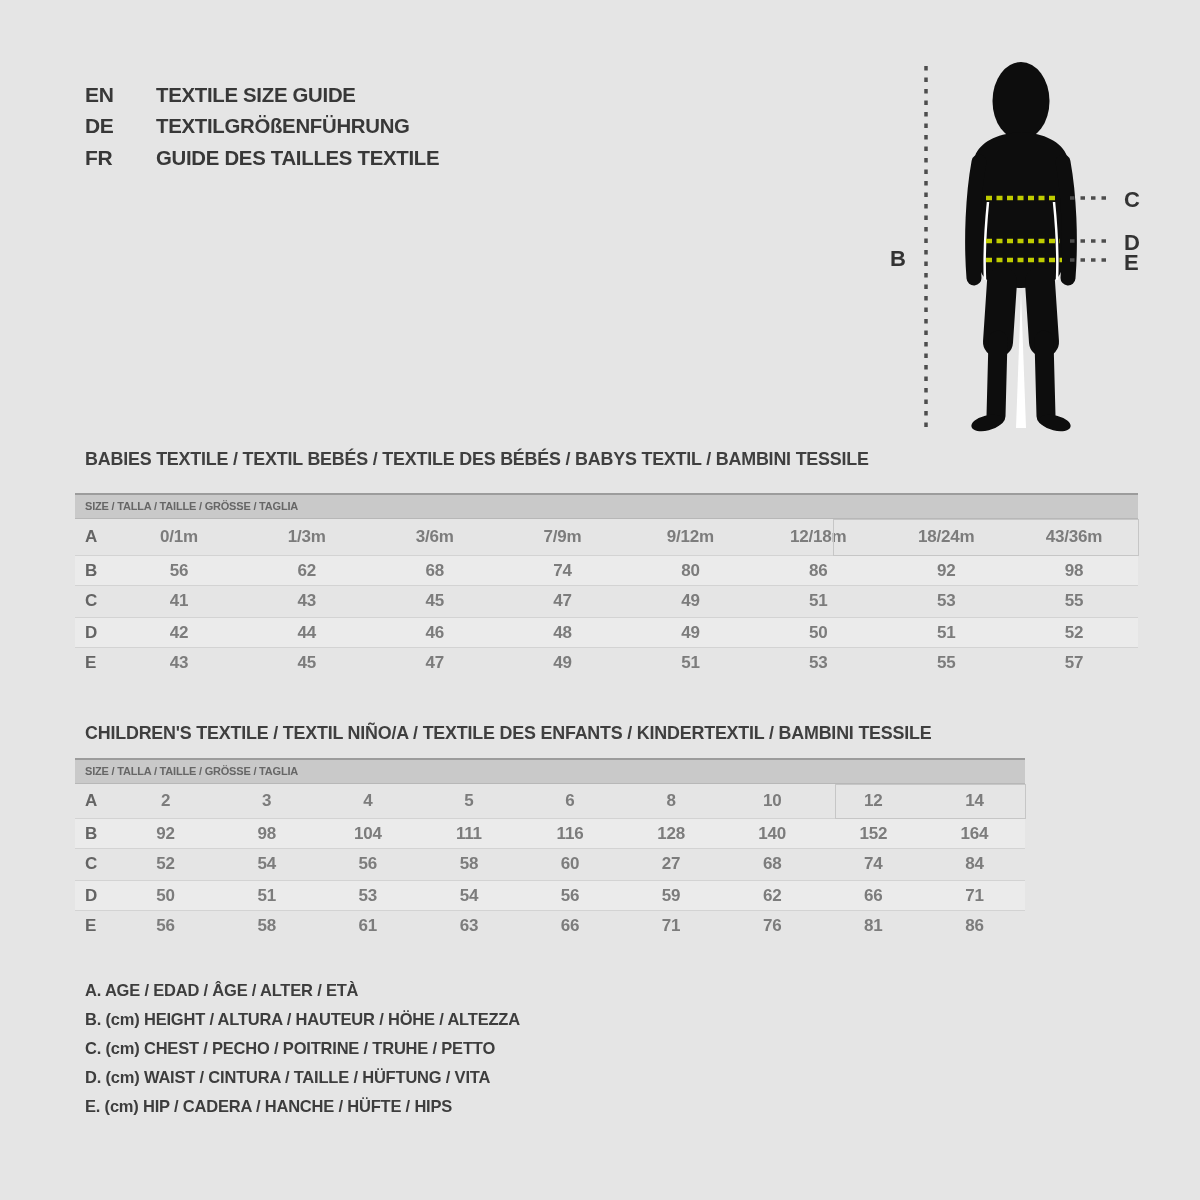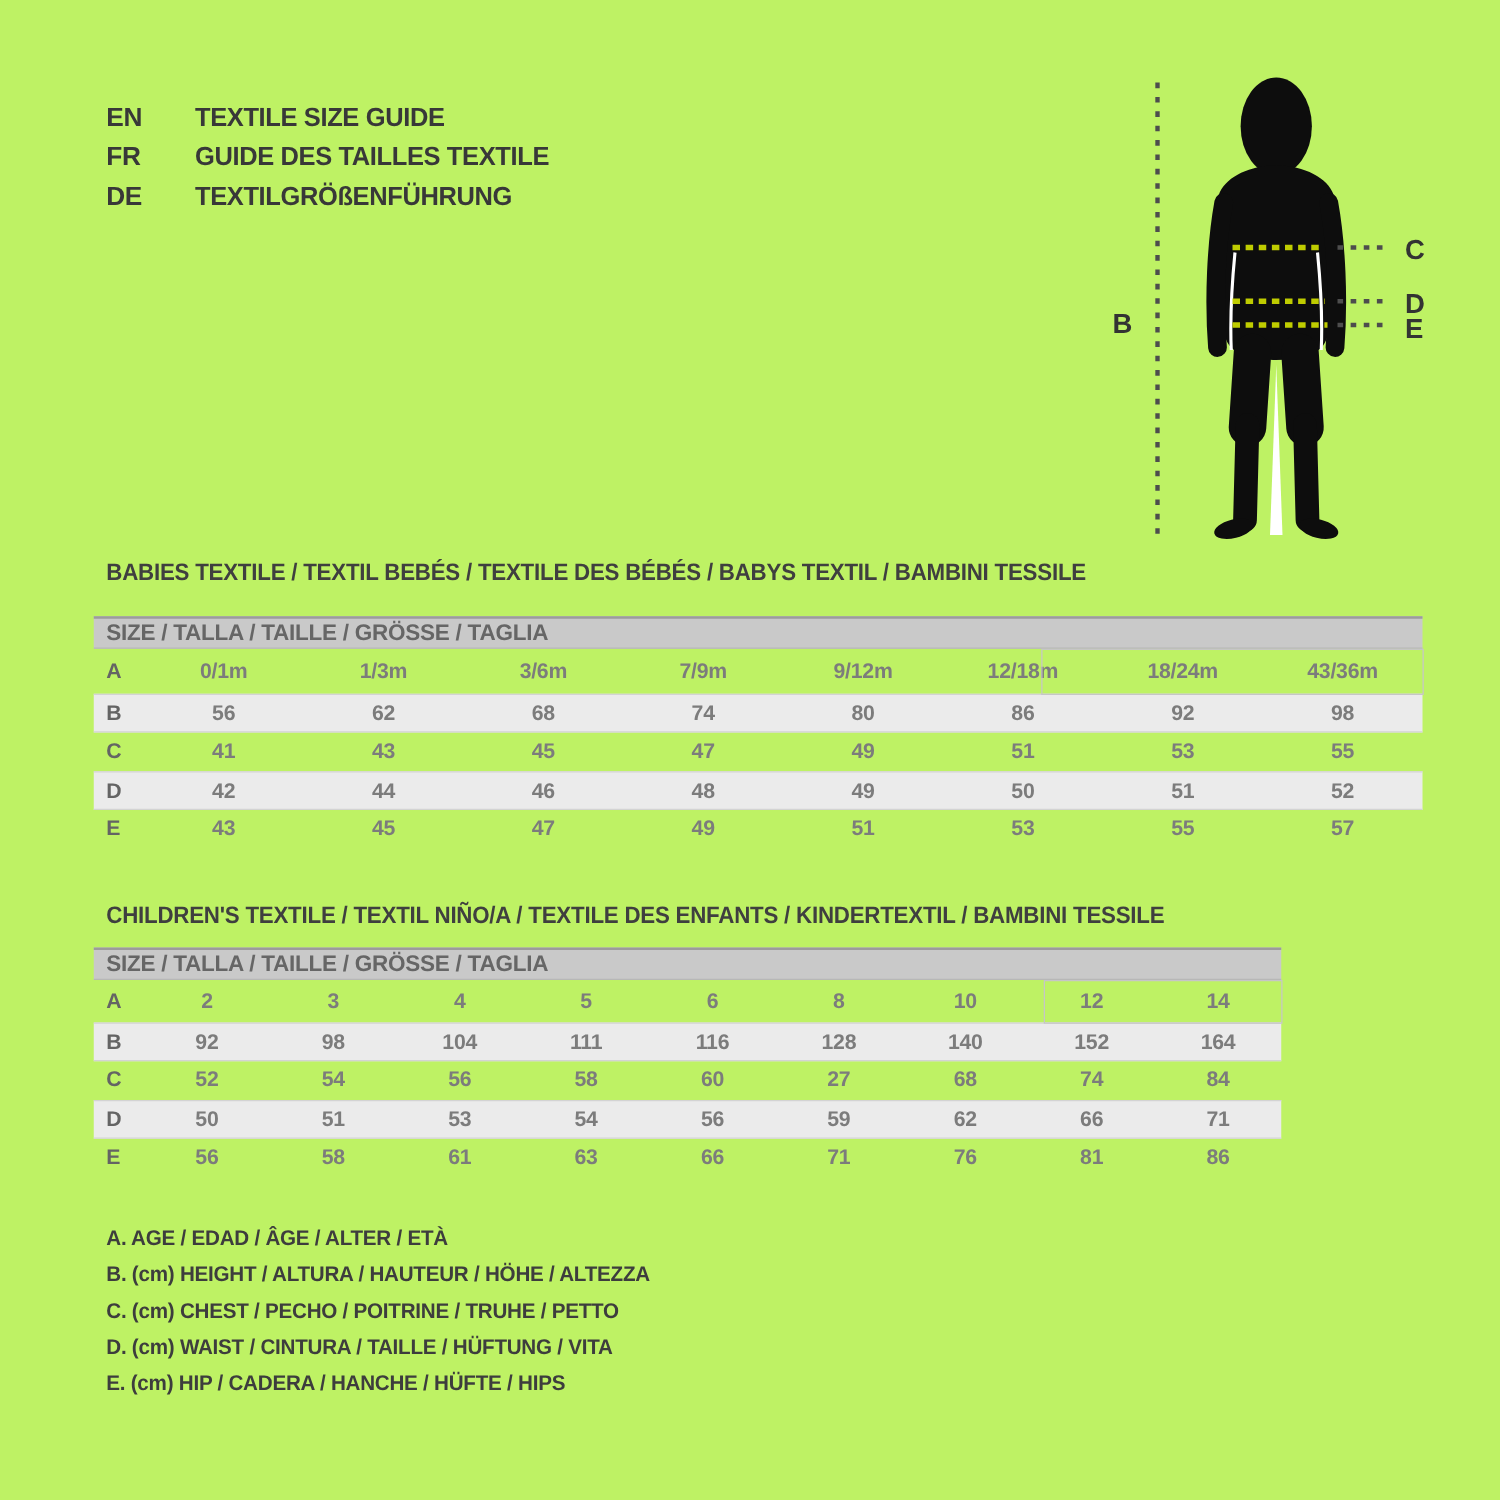--- a/index.html
+++ b/index.html
@@ -1,33 +1,33 @@
 <!DOCTYPE html>
 <html><head>
 <meta charset="utf-8">
 <style>
   html,body{margin:0;padding:0;background:#ffffff;}
   .canvas{
-    position:relative;width:1200px;height:1200px;background:#bef264;overflow:hidden;
+    position:relative;width:1200px;height:1200px;background:#e5e5e5;overflow:hidden;
     font-family:"Liberation Sans", sans-serif;-webkit-font-smoothing:antialiased;
   }
   
   .lang-block{position:absolute;left:85px;top:79px;}
   .lang-row{display:flex;height:31.5px;align-items:center;}
   .lang-code{width:71px;font-size:21px;font-weight:700;color:#383838;letter-spacing:-0.3px;}
   .lang-label{font-size:21px;font-weight:700;color:#383838;letter-spacing:-0.3px;transform:scaleX(0.97);transform-origin:0 50%;white-space:nowrap;}
   
   .figure-wrap{position:absolute;left:880px;top:40px;width:320px;height:420px;}
   .figure-wrap text{font-family:"Liberation Sans",sans-serif;font-size:22px;font-weight:700;fill:#333333;}
   
   .section-heading{position:absolute;left:85px;font-size:19px;font-weight:700;color:#3f3f3f;letter-spacing:-0.2px;transform:scaleX(0.94);transform-origin:0 50%;white-space:nowrap;}
   
   .sizetable{position:absolute;font-weight:700;}
   .bar{height:26px;line-height:23px;box-sizing:border-box;background:#c9c9c9;border-top:2px solid #9c9c9c;border-bottom:1px solid #b7b7b7;
-       padding-left:10px;font-size:18px;color:#666666;letter-spacing:-0.2px;}
+       padding-left:10px;font-size:11px;color:#666666;letter-spacing:-0.2px;}
   .trow{display:flex;box-sizing:border-box;height:31px;line-height:30px;font-size:17px;letter-spacing:-0.2px;}
   .trow.rowA{height:36px;line-height:35px;}
   .trow.stripe{background:#ebebeb;border-top:1px solid #d3d3d3;border-bottom:1px solid #d3d3d3;}
   .tlabel{width:40px;padding-left:10px;box-sizing:border-box;color:#646464;}
   .tcell{flex:1;text-align:center;color:#7c7c7c;}
   .hl{position:absolute;border:1px solid #c6c6c6;background:transparent;pointer-events:none;}
   
   .legend-block{position:absolute;left:85px;top:976px;}
   .legend-line{height:29px;line-height:29px;font-size:17px;font-weight:700;color:#3d3d3d;letter-spacing:-0.2px;transform:scaleX(0.97);transform-origin:0 50%;white-space:nowrap;}
 </style>
@@ -35,26 +35,26 @@
 <body>
 
 <div class="canvas">
 
   <div class="lang-block">
     <div class="lang-row">
       <span class="lang-code">EN</span>
       <span class="lang-label">TEXTILE SIZE GUIDE</span>
     </div>
     <div class="lang-row">
+      <span class="lang-code">DE</span>
+      <span class="lang-label">TEXTILGRÖßENFÜHRUNG</span>
+    </div>
+    <div class="lang-row">
       <span class="lang-code">FR</span>
       <span class="lang-label">GUIDE DES TAILLES TEXTILE</span>
-    </div>
-    <div class="lang-row">
-      <span class="lang-code">DE</span>
-      <span class="lang-label">TEXTILGRÖßENFÜHRUNG</span>
     </div>
   </div>
 
   <div class="figure-wrap">
     <svg width="320" height="420" viewBox="0 0 320 420">
 
       <line x1="46" y1="26" x2="46" y2="394" stroke="#4d4d4d" stroke-width="3.5" stroke-dasharray="4.5 7"></line>
 
       <g fill="#0d0d0d" stroke="none">
         <ellipse cx="141" cy="61" rx="28.5" ry="39"></ellipse>

